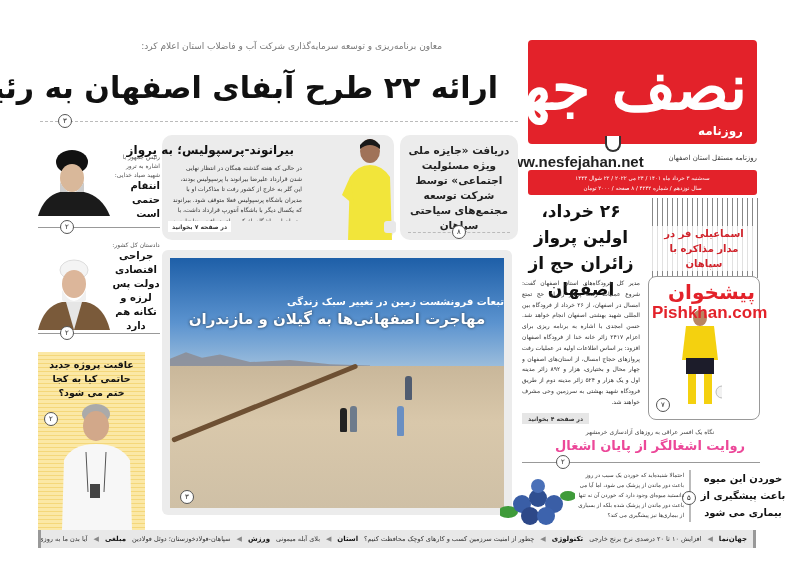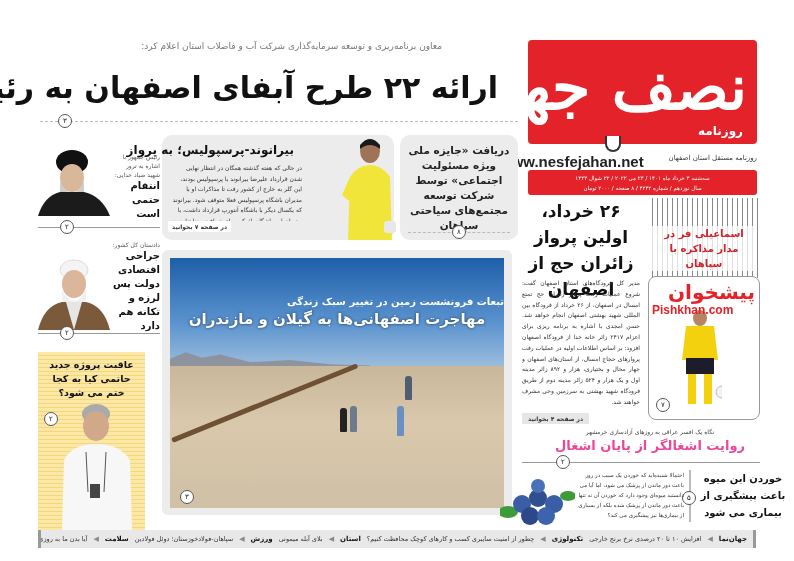--- a/index.html
+++ b/index.html
@@ -33,21 +33,21 @@
   .fb-body2 { position: absolute; right: 92px; width: 130px; top: 28px; font-size: 6px; line-height: 10.5px; color: #333; text-align: right; }
   .fb-more { position: absolute; left: 6px; bottom: 8px; background: #fff; font-size: 6px; padding: 2px 4px; color: #333; font-weight: bold; }
   .goalkeeper { position: absolute; left: 162px; top: 135px; width: 62px; height: 105px; }
 
   
   .side-item .cap { font-size: 6px; color: #555; line-height: 9px; }
   .side-item .ttl { font-size: 10px; font-weight: bold; line-height: 14px; color: #111; }
   .raisi-photo { left: 38px; top: 148px; width: 72px; height: 68px; }
   .raisi-text { left: 112px; top: 152px; width: 48px; text-align: right; }
   .mohseni-photo { left: 38px; top: 250px; width: 72px; height: 80px; }
-  .mohseni-text { left: 112px; top: 240px; width: 48px; text-align: right; }
+  .mohseni-text { left: 112px; top: 240px; width: 48px; text-align: center; }
   .hatami-box { left: 38px; top: 343px; width: 107px; height: 178px; background: repeating-linear-gradient(180deg, #fbe8a6 0 3px, #f4d77a 3px 4px); margin-top: 9px; }
   .hatami-title { position: absolute; right: 4px; left: 4px; top: 6px; font-size: 9.5px; font-weight: bold; line-height: 14px; color: #111; text-align: center; }
 
   
   .photo-frame { left: 162px; top: 250px; width: 350px; height: 265px; background: #ececec; border-radius: 6px; }
   .photo { position: absolute; left: 8px; top: 8px; width: 334px; height: 250px; overflow: hidden; }
   .sky { position: absolute; left: 0; top: 0; right: 0; height: 118px; background: linear-gradient(180deg, #1e5fa8 0%, #5b93cf 55%, #a9c6df 100%); }
   .ground { position: absolute; left: 0; top: 108px; right: 0; bottom: 0; background: linear-gradient(180deg, #c9b79a 0%, #d9c8ab 40%, #cfc0a6 100%); }
   .mountains { position: absolute; left: 0; top: 92px; width: 200px; height: 22px; background: #8c8a8e; clip-path: polygon(0 40%, 8% 10%, 16% 35%, 25% 20%, 40% 55%, 60% 45%, 80% 65%, 100% 70%, 100% 100%, 0 100%); opacity: .8; }
   .crack { position: absolute; left: 2px; top: 180px; width: 200px; height: 5px; background: #6e5033; transform: rotate(-22deg); transform-origin: left center; border-radius: 3px; }
@@ -58,21 +58,21 @@
   
   .hajj-title { left: 522px; top: 198px; width: 118px; text-align: center; font-size: 17px; font-weight: bold; line-height: 26px; color: #111; }
   .hajj-body { left: 522px; top: 278px; width: 118px; font-size: 6px; line-height: 10.8px; text-align: justify; color: #333; }
   .hajj-more { left: 522px; top: 413px; background: #e6e6e6; font-size: 6px; font-weight: bold; padding: 2px 6px; color: #333; }
 
   .sepahan-box { left: 648px; top: 198px; width: 112px; height: 222px; }
   .stripes { position: absolute; inset: 0; background: repeating-linear-gradient(90deg, #fff 0 4px, #888 4px 5px); height: 80px; }
   .sep-frame { position: absolute; left: 0; right: 0; top: 78px; bottom: 0; border: 1px solid #999; border-radius: 8px; background: #fff; }
   .sep-title { position: absolute; left: 4px; right: 4px; top: 28px; font-size: 10px; font-weight: bold; line-height: 15px; text-align: center; color: #d0222a; background: rgba(255,255,255,.75); }
   .watermark-fa { position: absolute; left: 20px; top: 82px; font-size: 20px; font-weight: bold; color: #e3222a; }
-  .watermark-en { position: absolute; left: 4px; top: 105px; font-family: "Liberation Sans", sans-serif; font-size: 12px; font-weight: bold; color: #e3222a; direction: ltr; }
+  .watermark-en { position: absolute; left: 4px; top: 105px; font-family: "Liberation Sans", sans-serif; font-size: 17px; font-weight: bold; color: #e3222a; direction: ltr; }
   .player { position: absolute; left: 30px; top: 112px; width: 44px; height: 100px; }
 
   .occupation-kicker { left: 530px; top: 428px; width: 240px; text-align: center; font-size: 6px; color: #444; }
   .occupation-title { left: 530px; top: 438px; width: 240px; text-align: center; font-size: 13px; font-weight: bold; color: #ec4899; }
 
   
   .fruit-title { left: 698px; top: 470px; width: 90px; text-align: center; font-size: 10px; font-weight: bold; line-height: 17px; color: #111; }
   .fruit-divider { left: 689px; top: 470px; width: 0; height: 52px; border-left: 2px solid #bbb; }
   .fruit-body { left: 578px; top: 470px; width: 106px; font-size: 5.5px; line-height: 10px; text-align: right; color: #333; }
   .berries { left: 500px; top: 478px; width: 75px; height: 48px; }
@@ -218,23 +218,23 @@
   <circle cx="46" cy="38" r="9" fill="#3d63ad"></circle>
   <circle cx="38" cy="8" r="7" fill="#4a70b8"></circle>
 </svg>
 
 <div class="abs footer">
   <span class="sec">جهان‌نما</span>
   <span class="arr">◀</span>
   <span>افزایش ۱۰ تا ۲۰ درصدی نرخ برنج خارجی</span>
   <span class="sec">تکنولوژی</span>
   <span class="arr">◀</span>
-  <span>چطور از امنیت سایبری کسب و کارهای کوچک محافظت کنیم؟</span>
+  <span>چطور از امنیت سرزمین کسب و کارهای کوچک محافظت کنیم؟</span>
   <span class="sec">استان</span>
   <span class="arr">◀</span>
   <span>بلای آبله میمونی</span>
   <span class="sec">ورزش</span>
   <span class="arr">◀</span>
   <span>سپاهان-فولادخوزستان؛ دوئل فولادین</span>
-  <span class="sec">سلامت</span>
+  <span class="sec">مبلغی</span>
   <span class="arr">◀</span>
   <span>آیا بدن ما به روزی ۸ لیوان آب نیاز دارد</span>
 </div>
 
 </body></html>

